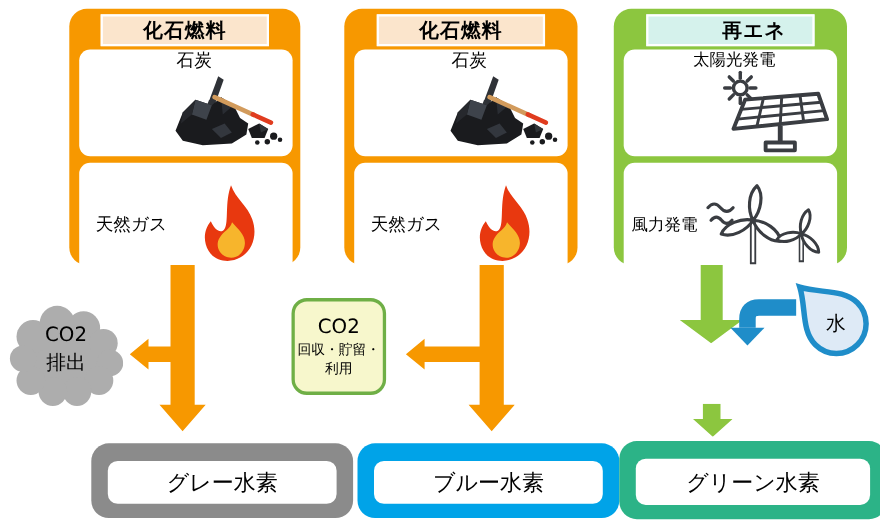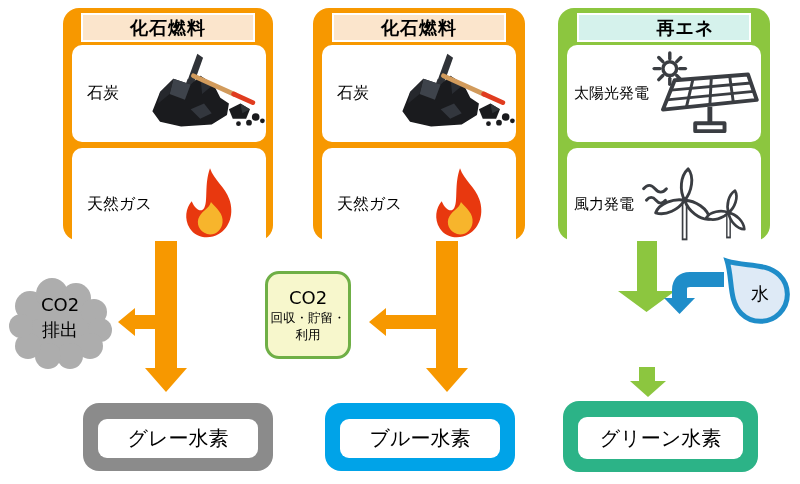--- a/index.html
+++ b/index.html
@@ -12,29 +12,29 @@
 
   
   .col{position:absolute;top:8px;height:233px;border-radius:16px;}
   .col-orange{background:var(--orange,#F79800);}
   .col-green{background:var(--lime_green,#8CC63F);}
   #col1{left:63px;width:210px;}
   #col2{left:313px;width:212px;}
   #col3{left:558px;width:212px;}
   .col-header{
     position:absolute;top:5px;left:50%;transform:translateX(-50%);
-    width:174px;height:29px;border:2px solid #fff;box-sizing:border-box;
+    width:153px;height:29px;border:2px solid #fff;box-sizing:border-box;
     display:flex;align-items:center;justify-content:center;
     font-size:18px;font-weight:bold;letter-spacing:1px;
   }
   .hdr-peach{background:var(--peach,#FBE5CC);}
   .hdr-mint{background:var(--mint,#D5F2EC);padding-left:43px;}
   .row{position:absolute;left:9px;width:194px;background:#fff;border-radius:10px;
        display:flex;align-items:center;}
-  .row1{top:37px;height:97px;}
+  .row1{top:37px;height:97px;flex-direction:column;}
   .row2{top:140px;height:113px;}
   .row-label{padding-left:15px;font-size:16px;white-space:nowrap;}
   #col3 .row-label{padding-left:7px;font-size:15px;}
   .icon-right{margin-left:auto;}
 
   
   .arr-orange{fill:var(--orange,#F79800);}
   .arr-green{fill:var(--lime_green,#8CC63F);}
   .arr-blue-stroke{stroke:var(--water_blue,#1F8DC9);fill:none;}
   .arr-blue-fill{fill:var(--water_blue,#1F8DC9);}
@@ -59,21 +59,21 @@
     position:absolute;left:600px;top:322px;width:117px;height:45px;box-sizing:border-box;
     background:#fff;border:5px solid var(--lime_green,#8CC63F);border-radius:12px;
     display:flex;align-items:center;justify-content:center;font-size:18px;
   }
 
   
   .drop-shape{fill:var(--water_fill,#DEEAF6);stroke:var(--water_blue,#1F8DC9);stroke-width:5px;}
   .water-text{position:absolute;left:737px;top:282px;width:46px;text-align:center;font-size:18px;}
 
   
-  .out{position:absolute;top:403px;width:190px;height:68px;border-radius:16px;}
+  .out{position:absolute;top:403px;width:190px;height:68px;border-radius:16px;padding-left:48px;}
   .out-gray{left:83px;background:var(--box_gray,#8B8B8B);}
   .out-blue{left:325px;background:var(--sky_blue,#00A3E8);}
   .out-green{left:563px;top:401px;width:195px;height:71px;background:var(--teal_green,#2CB387);}
   .out-inner{position:absolute;left:15px;right:15px;top:16px;bottom:13px;background:#fff;
              border-radius:9px;display:flex;align-items:center;justify-content:center;
              font-size:20px;white-space:nowrap;}
 
   
   .ink{stroke:#3A3D42;}
   .flame-outer{fill:var(--flame_red,#E8380F);}

